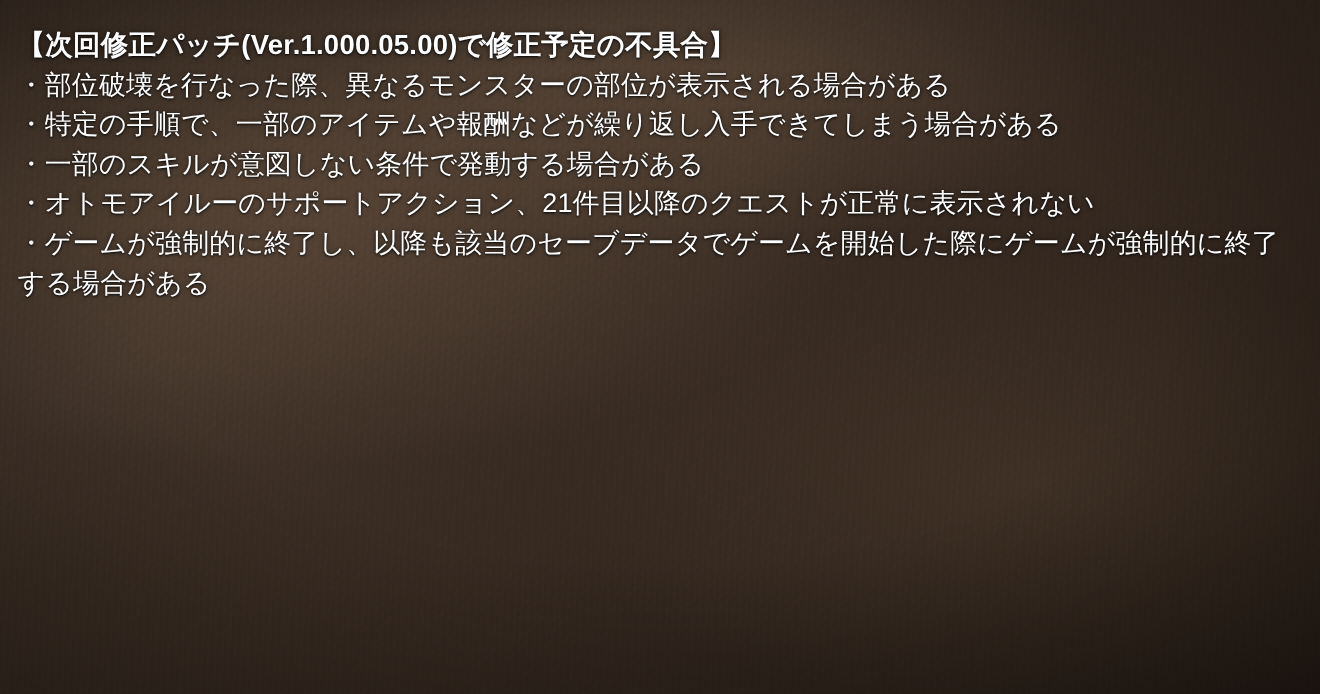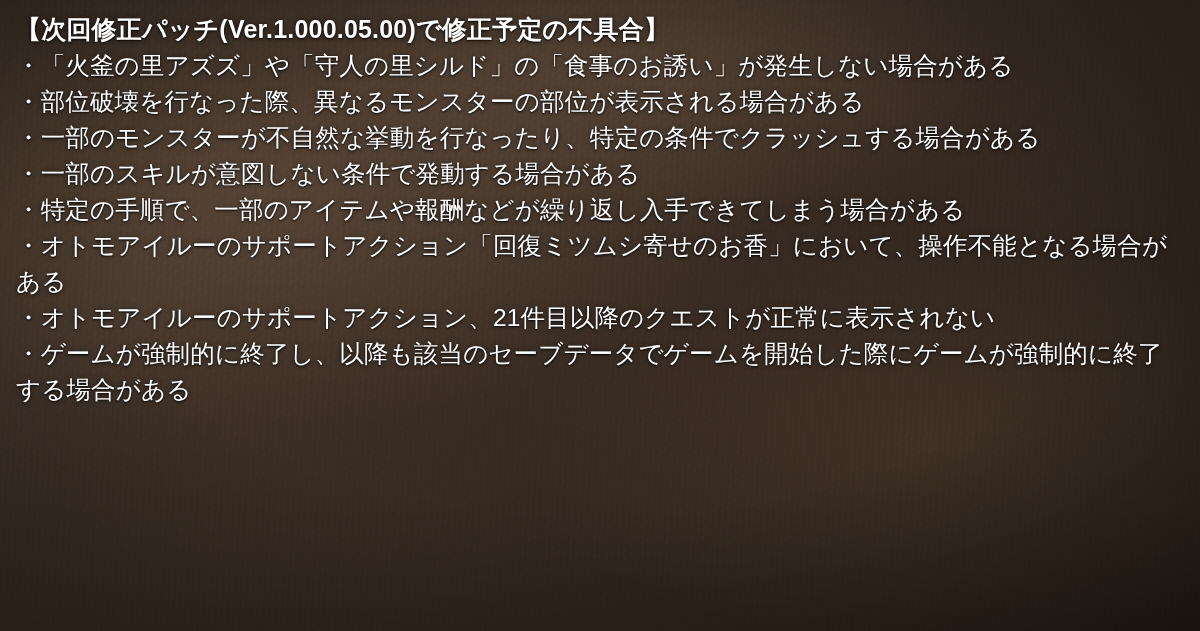--- a/index.html
+++ b/index.html
@@ -47,21 +47,21 @@
     position: relative;
     z-index: 3;
     padding: 12px 14px 0 16px;
   }
   .heading {
     color: #ffffff;
     font-size: 25px;
     line-height: 34px;
     letter-spacing: 0.2px;
     text-shadow: 0 1px 2px rgba(0,0,0,0.85), 0 0 6px rgba(0,0,0,0.55);
-    margin: 0 0 2px 0;
+    margin: 12px 0 2px 0;
     white-space: nowrap;
   }
   ul.bug-list {
     list-style: none;
     margin: 0;
     padding: 0;
   }
   ul.bug-list li {
     color: #ffffff;
     font-size: 24.5px;
@@ -76,23 +76,20 @@
 </head>
 <body>
 
 <div id="page">
   <div id="grain"></div>
   <div id="vignette"></div>
 
   <div id="content">
     <h1 class="heading">【次回修正パッチ(Ver.1.000.05.00)で修正予定の不具合】</h1>
     <ul class="bug-list">
-      <li>・「火釜の里アズズ」や「守人の里シルド」の「食事のお誘い」が発生しない場合がある</li>
       <li>・部位破壊を行なった際、異なるモンスターの部位が表示される場合がある</li>
-      <li>・一部のモンスターが不自然な挙動を行なったり、特定の条件でクラッシュする場合がある</li>
+      <li>・特定の手順で、一部のアイテムや報酬などが繰り返し入手できてしまう場合がある</li>
       <li>・一部のスキルが意図しない条件で発動する場合がある</li>
-      <li>・特定の手順で、一部のアイテムや報酬などが繰り返し入手できてしまう場合がある</li>
-      <li>・オトモアイルーのサポートアクション「回復ミツムシ寄せのお香」において、操作不能となる場合がある</li>
       <li>・オトモアイルーのサポートアクション、21件目以降のクエストが正常に表示されない</li>
       <li>・ゲームが強制的に終了し、以降も該当のセーブデータでゲームを開始した際にゲームが強制的に終了する場合がある</li>
     </ul>
   </div>
 </div>
 
 </body></html>

